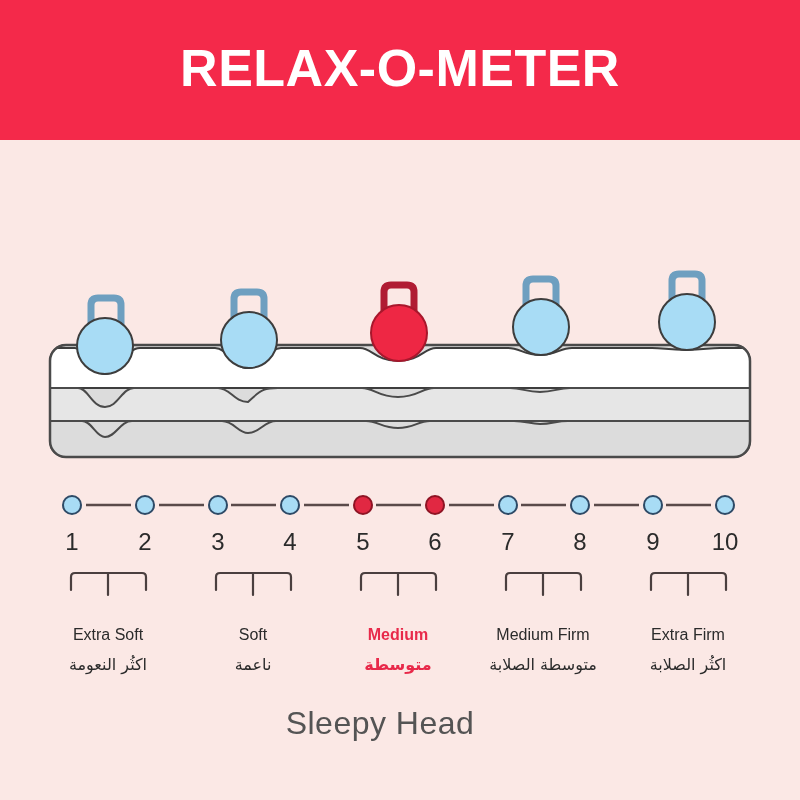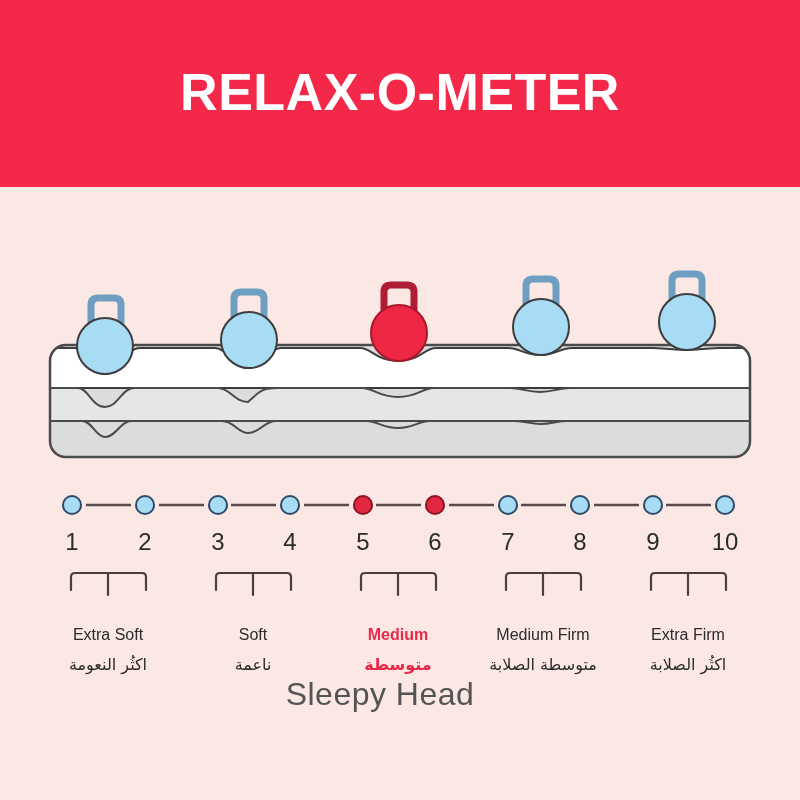--- a/index.html
+++ b/index.html
@@ -14,21 +14,21 @@
     overflow: hidden;
     position: relative;
   }
 
   
   #header-banner {
     position: absolute;
     left: 0;
     top: 0;
     width: 800px;
-    height: 187px;
+    height: 140px;
     background: #F4294A;
     display: flex;
     align-items: center;
     justify-content: center;
   }
   #header-title {
     color: #FFFFFF;
     font-size: 52px;
     font-weight: bold;
     letter-spacing: 0.5px;
@@ -51,21 +51,21 @@
     position: absolute;
     left: 0;
   }
   #mattress-svg { top: 0; }
   #scale-svg { top: 320px; }
 
   
   #brand-footer {
     position: absolute;
     left: 0;
-    top: 676px;
+    top: 705px;
     width: 760px;
     text-align: center;
   }
   #brand-name {
     color: #545454;
     font-size: 32px;
     font-weight: normal;
     font-family: "Liberation Sans", sans-serif;
     letter-spacing: 0.5px;
   }

